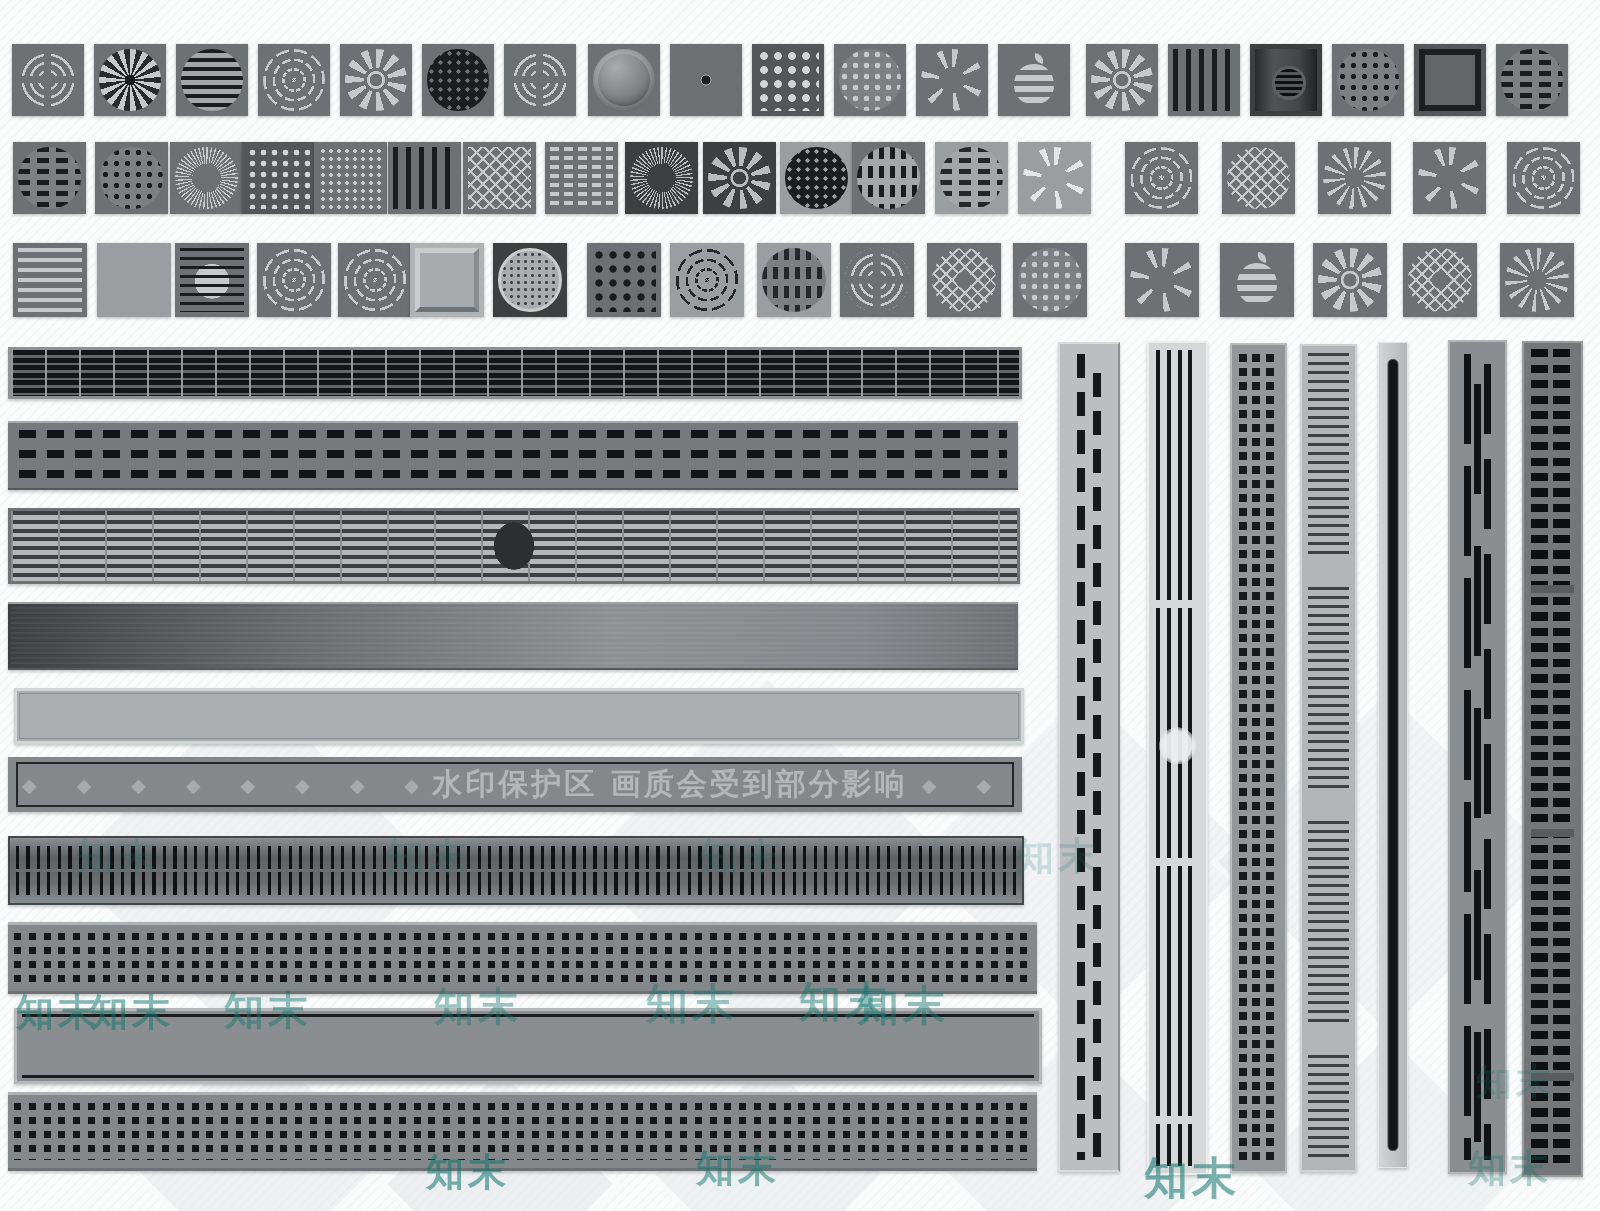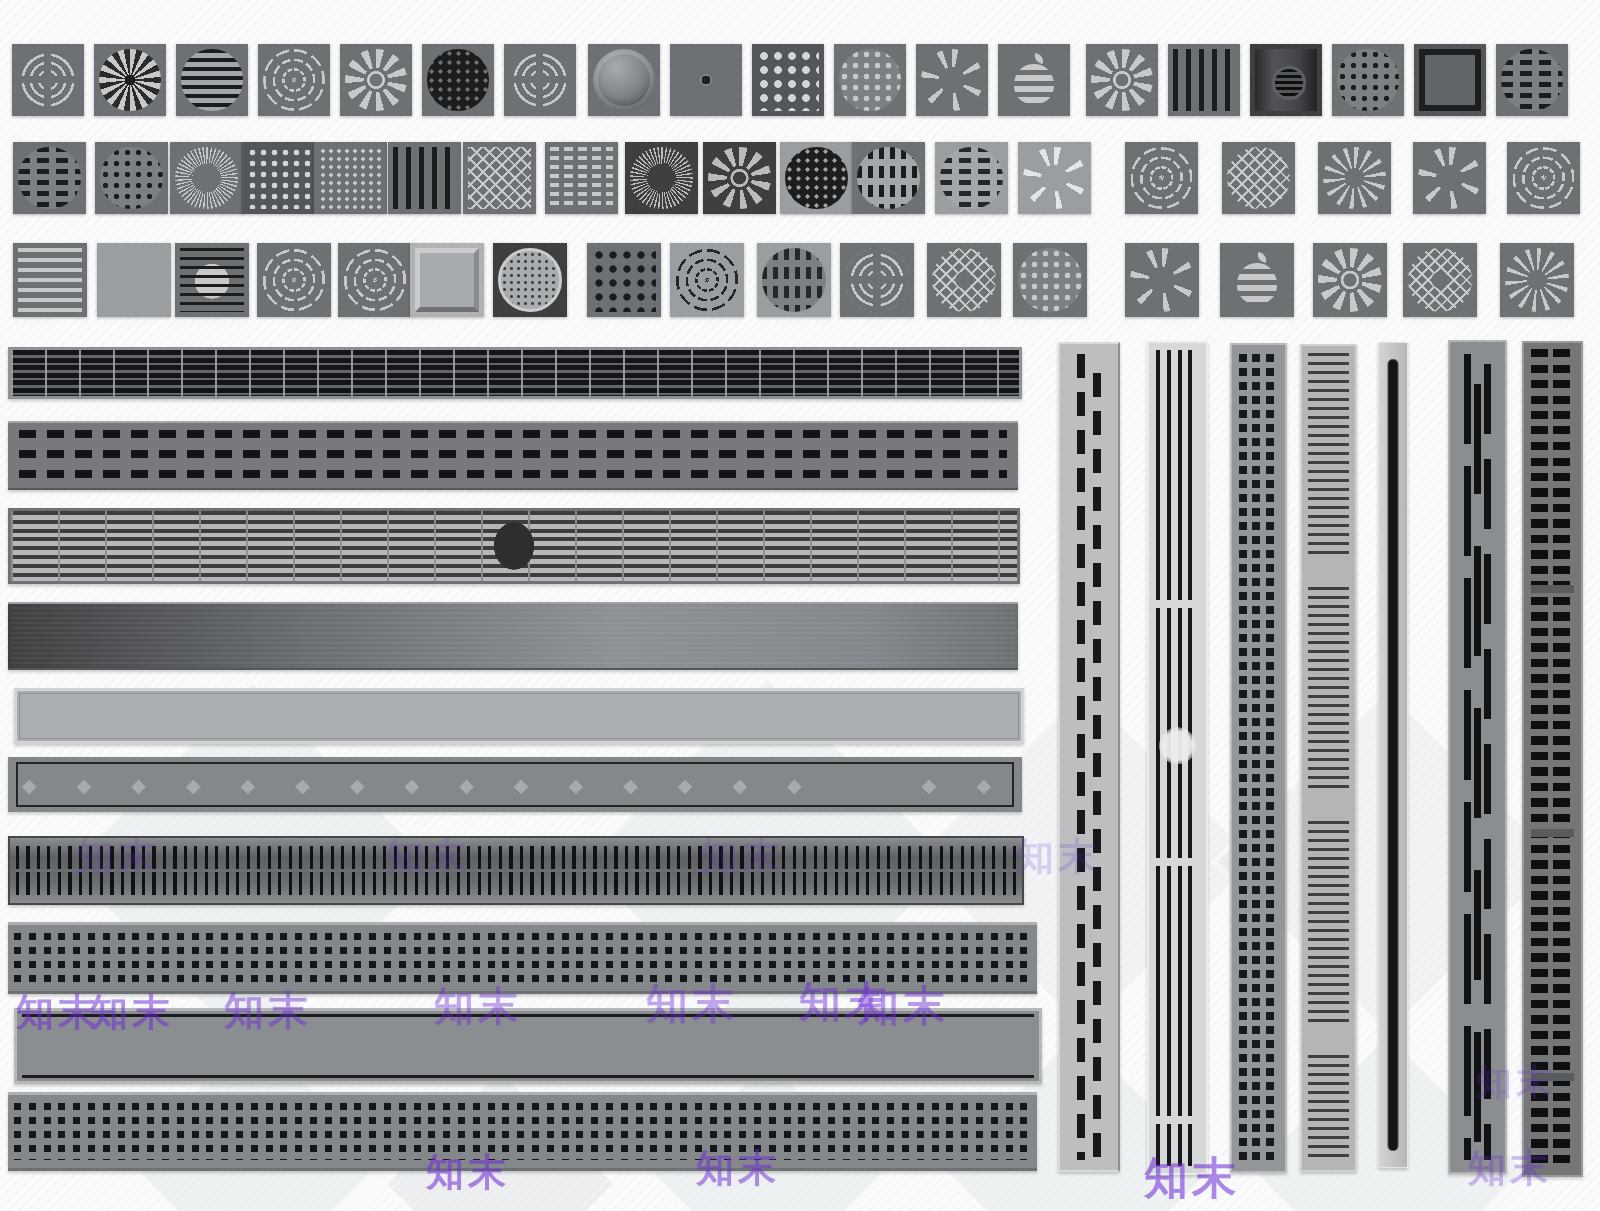--- a/index.html
+++ b/index.html
@@ -5,21 +5,21 @@
   html,body{margin:0;padding:0;}
   body{width:1600px;height:1211px;position:relative;overflow:hidden;
        font-family:"DejaVu Sans","Liberation Sans",sans-serif;
        background:#fafbfb;
        background-image:repeating-linear-gradient(135deg,rgba(120,130,135,.04) 0 2px,transparent 2px 7px);}
   .layer{position:absolute;inset:0;}
   
   .bg-diamond{position:absolute;transform:translate(-50%,-50%) rotate(45deg);
       background:rgba(222,226,228,.75);border:6px solid rgba(255,255,255,.85);}
   .brand-mark{position:absolute;transform:translate(-50%,-50%);
-      color:#6d28d9;font-weight:bold;letter-spacing:4px;white-space:nowrap;
+      color:#0f766e;font-weight:bold;letter-spacing:4px;white-space:nowrap;
       text-shadow:0 0 1px rgba(160,165,168,.4);}
   
   .tile{position:absolute;box-shadow:0 1px 3px rgba(0,0,0,.28);z-index:3;}
   .tile .inner{position:absolute;inset:7%;}
   .tone-mid   {background:#6e7174;--lt:#c6c8ca;--dk:#1b1c1e;--bg2:#6e7174;}
   .tone-dark  {background:#54575a;--lt:#d2d4d5;--dk:#141517;--bg2:#54575a;}
   .tone-darker{background:#3d3f41;--lt:#b9bbbd;--dk:#101113;--bg2:#3d3f41;}
   .tone-light {background:#9b9ea0;--lt:#e4e5e6;--dk:#26272a;--bg2:#9b9ea0;}
   .tone-lighter{background:#b0b2b4;--lt:#eeeff0;--dk:#323436;--bg2:#b0b2b4;}
   .disc{border-radius:50%;}
@@ -404,20 +404,21 @@
     <div class="strip st-slot-cols" style="left: 1448px; top: 340px; width: 55px; height: 830px;">
       <div class="in"></div>
     </div>
     <div class="strip st-bar-ladder" style="left: 1522px; top: 341px; width: 57px; height: 832px;">
       <div class="in"></div>
     </div>
   </div>
 
 <div class="wm-protect">
   <span class="wm-diamonds left">◆ ◆ ◆ ◆ ◆ ◆ ◆ ◆ ◆ ◆ ◆ ◆ ◆ ◆ ◆</span>
+  <span class="wm-label">水印保护区  画质会受到部分影响</span>
   <span class="wm-diamonds">◆ ◆</span>
 </div>
 
 <div class="layer" id="marks-layer" style="z-index:5;">
     <span class="brand-mark" style="left: 58px; top: 1012px; font-size: 38px; opacity: 0.5;">知末</span>
     <span class="brand-mark" style="left: 132px; top: 1012px; font-size: 38px; opacity: 0.5;">知末</span>
     <span class="brand-mark" style="left: 268px; top: 1010px; font-size: 40px; opacity: 0.45;">知末</span>
     <span class="brand-mark" style="left: 478px; top: 1006px; font-size: 40px; opacity: 0.4;">知末</span>
     <span class="brand-mark" style="left: 692px; top: 1004px; font-size: 42px; opacity: 0.4;">知末</span>
     <span class="brand-mark" style="left: 845px; top: 1002px; font-size: 42px; opacity: 0.45;">知末</span>

